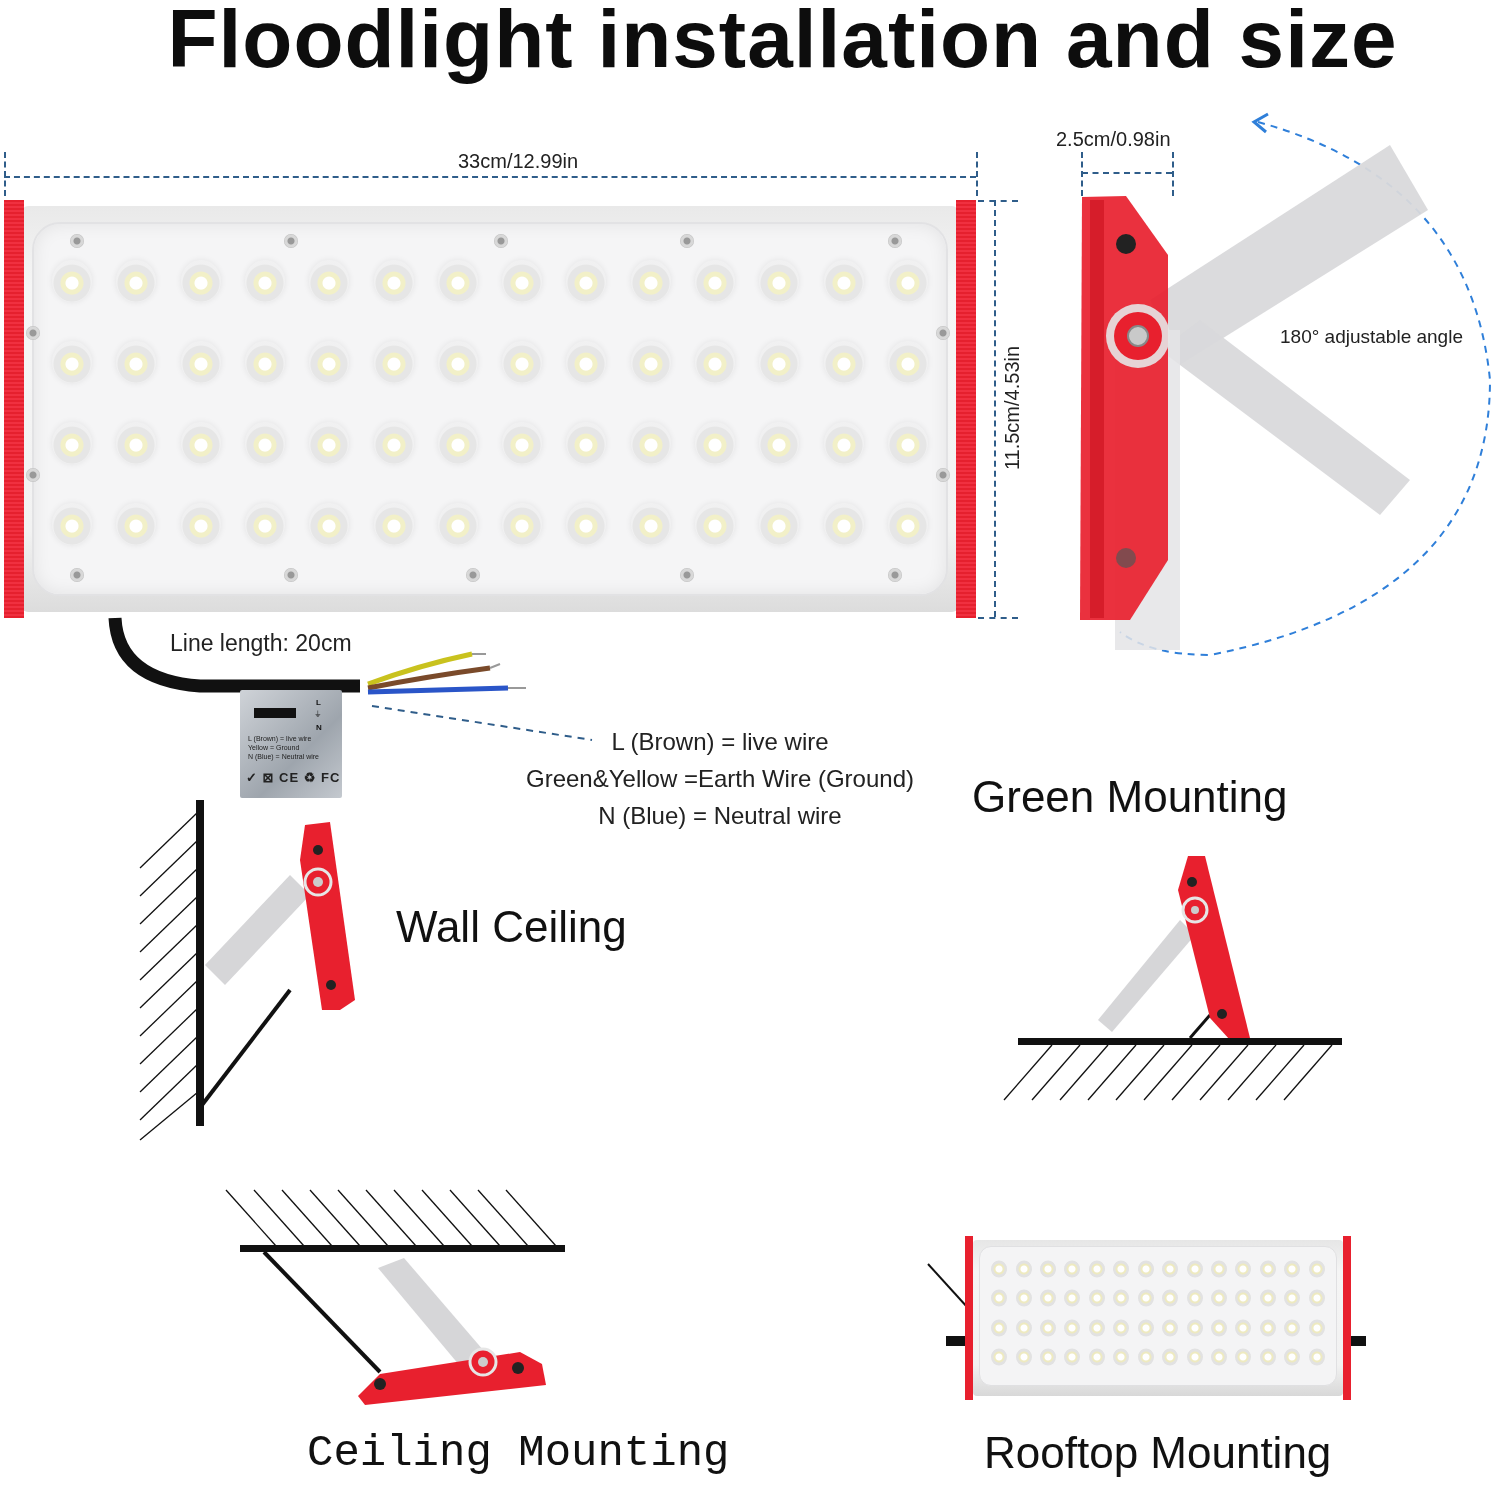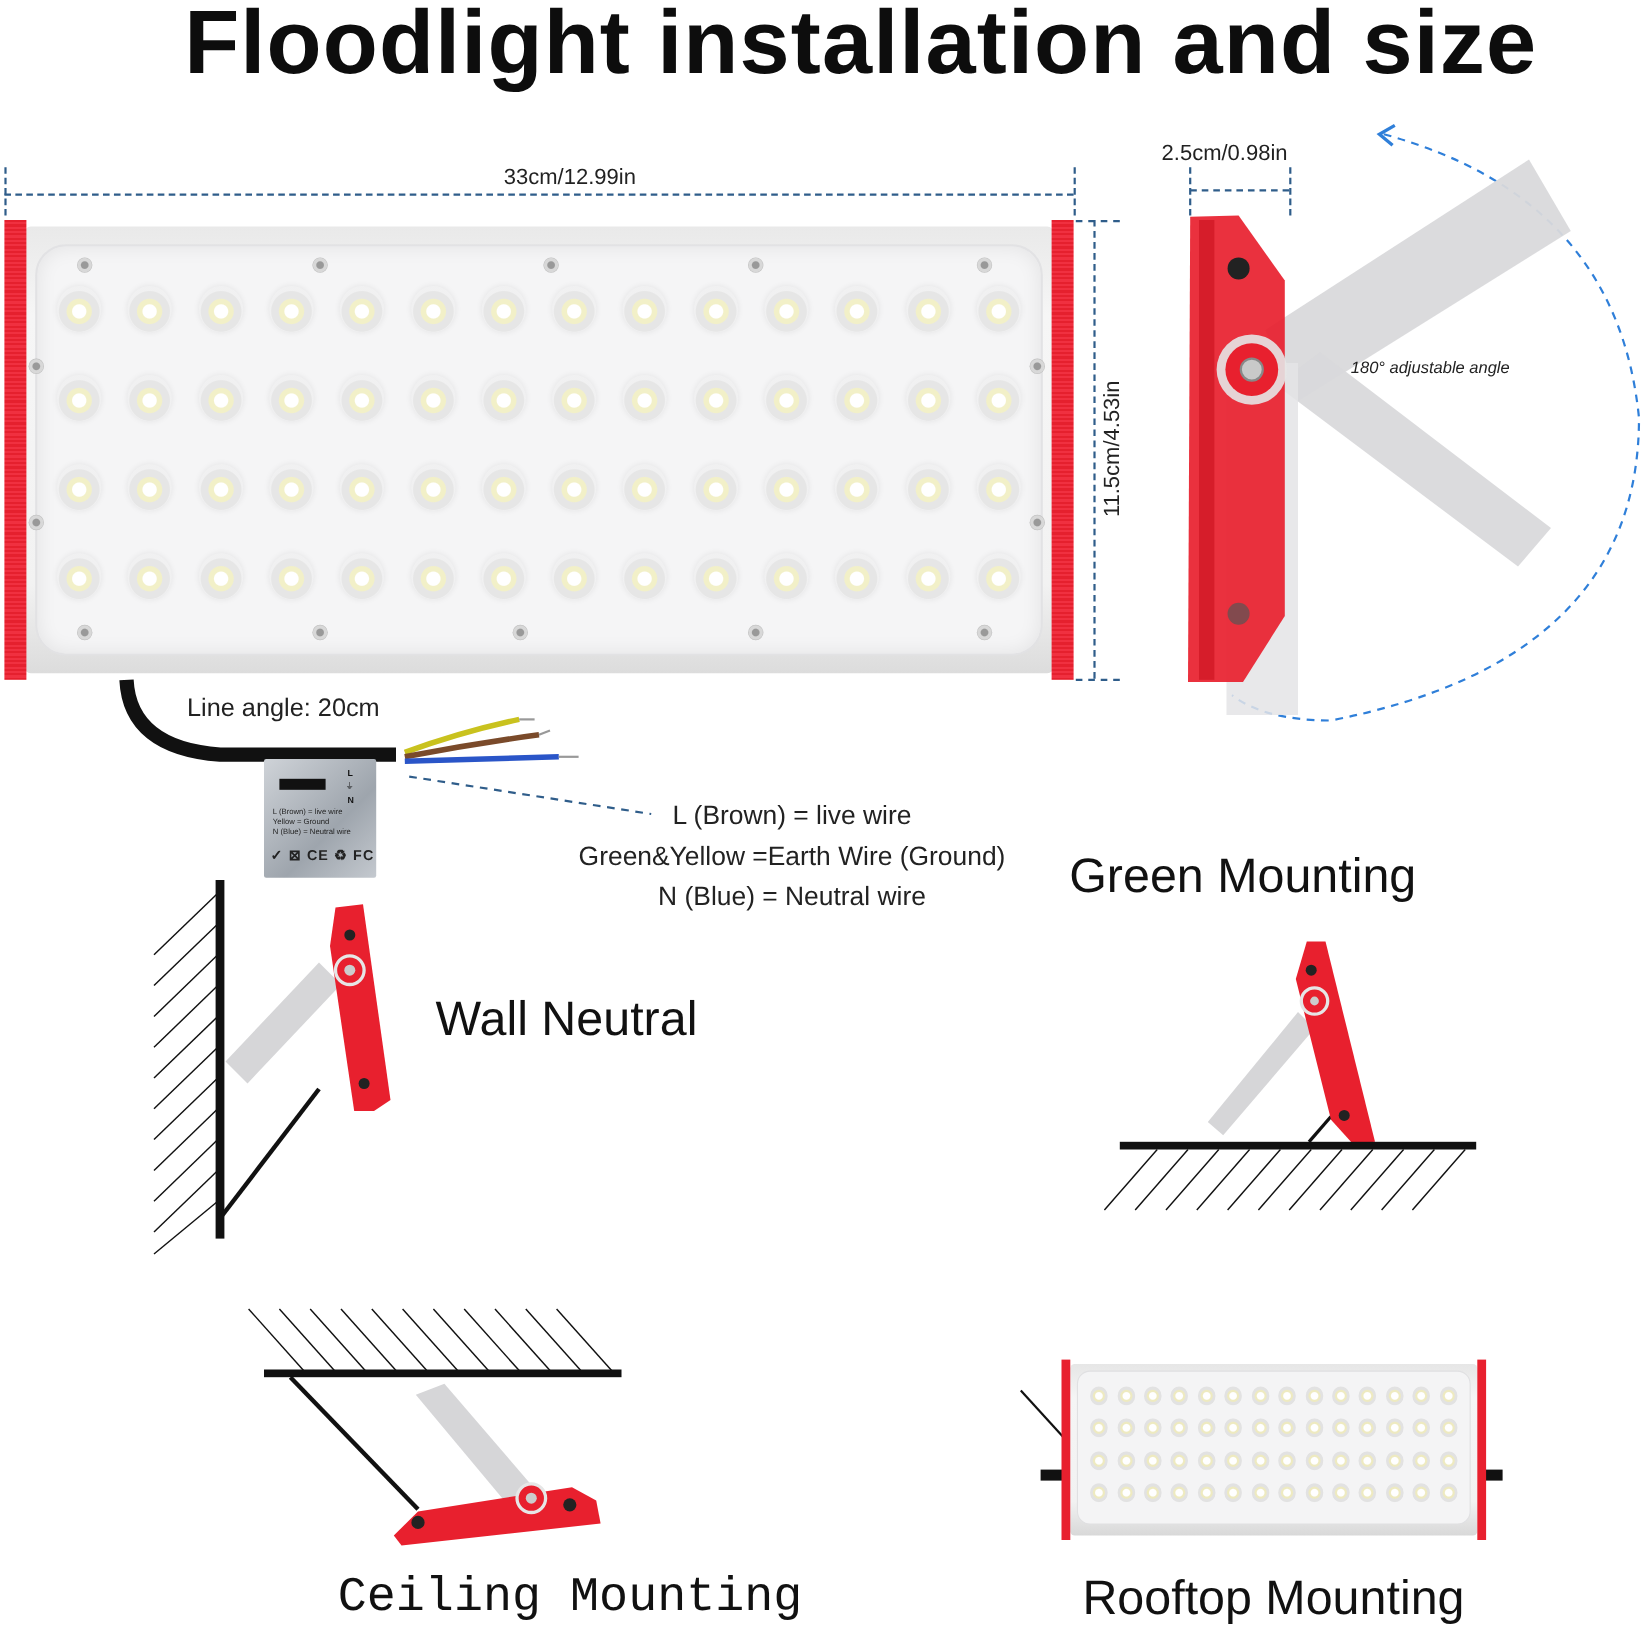--- a/index.html
+++ b/index.html
@@ -135,32 +135,32 @@
 
   <path d="M1082,197 L1126,196 L1168,255 L1168,560 L1130,620 L1080,620 Z" fill="#e8202e" opacity="0.92"></path>
   <rect x="1090" y="200" width="14" height="418" fill="#c8101e" opacity="0.6"></rect>
   <circle cx="1126" cy="244" r="10" fill="#222"></circle>
   <circle cx="1126" cy="558" r="10" fill="#555" opacity="0.7"></circle>
 
   <circle cx="1138" cy="336" r="32" fill="#e6e6e6" opacity="0.9"></circle>
   <circle cx="1138" cy="336" r="24" fill="#e8202e"></circle>
   <circle cx="1138" cy="336" r="10" fill="#c9c9c9" stroke="#888" stroke-width="2"></circle>
 </svg>
-<div class="abs dim" style="left:1228px;top:326px;font-size:15px;font-style:italic;">180° adjustable angle</div>
+<div class="abs dim" style="left:1280px;top:326px;font-size:19px;">180° adjustable angle</div>
 
 <svg class="abs" style="left:100px;top:610px;" width="440" height="100" viewBox="100 610 440 100">
   <path d="M115,618 Q118,680 200,686 L360,686" fill="none" stroke="#111" stroke-width="13"></path>
   <path d="M368,684 Q420,665 472,654" fill="none" stroke="#c9c21e" stroke-width="5"></path>
   <path d="M368,688 Q430,676 490,668" fill="none" stroke="#7a4a2a" stroke-width="5"></path>
   <path d="M368,692 L508,688" fill="none" stroke="#2a55c8" stroke-width="5"></path>
   <line x1="472" y1="654" x2="486" y2="654" stroke="#999" stroke-width="2"></line>
   <line x1="490" y1="668" x2="500" y2="664" stroke="#999" stroke-width="2"></line>
   <line x1="508" y1="688" x2="526" y2="688" stroke="#999" stroke-width="2"></line>
 </svg>
-<div class="abs dim" style="left:170px;top:630px;font-size:23px;">Line angle: 20cm</div>
+<div class="abs dim" style="left:170px;top:630px;font-size:23px;">Line length: 20cm</div>
 
 <div class="abs sticker">
   <div class="abs" style="left:14px;top:18px;width:42px;height:10px;background:#111;"></div>
   <div class="abs" style="left:76px;top:8px;font-size:8px;font-weight:bold;">L</div>
   <div class="abs" style="left:75px;top:20px;font-size:8px;">⏚</div>
   <div class="abs" style="left:76px;top:33px;font-size:8px;font-weight:bold;">N</div>
   <div class="sticker-text">
     <div>L (Brown) = live wire</div>
     <div>Yellow = Ground</div>
     <div>N (Blue) = Neutral wire</div>
@@ -194,21 +194,21 @@
   </g>
   <rect x="196" y="800" width="8" height="326" fill="#111"></rect>
   <line x1="202" y1="1105" x2="290" y2="990" stroke="#111" stroke-width="4"></line>
   <polygon points="205,965 225,985 310,895 290,875" fill="#d6d6d8"></polygon>
   <polygon points="305,825 330,822 355,1000 340,1010 322,1010 300,860" fill="#e8202e"></polygon>
   <circle cx="318" cy="850" r="5" fill="#222"></circle>
   <circle cx="331" cy="985" r="5" fill="#222"></circle>
   <circle cx="318" cy="882" r="13" fill="#e8202e" stroke="#e6e6e6" stroke-width="3"></circle>
   <circle cx="318" cy="882" r="5" fill="#ccc"></circle>
 </svg>
-<div class="abs label-lg" style="left:396px;top:902px;">Wall Neutral</div>
+<div class="abs label-lg" style="left:396px;top:902px;">Wall Ceiling</div>
 
 <div class="abs label-lg" style="left:972px;top:772px;">Green Mounting</div>
 <svg class="abs" style="left:1000px;top:850px;" width="350" height="260" viewBox="1000 850 350 260">
   <polygon points="1098,1020 1112,1032 1195,935 1180,920" fill="#d6d6d8"></polygon>
   <line x1="1190" y1="1038" x2="1210" y2="1015" stroke="#111" stroke-width="3"></line>
   <polygon points="1188,856 1205,856 1250,1038 1230,1040 1210,1018 1178,890" fill="#e8202e"></polygon>
   <circle cx="1192" cy="882" r="5" fill="#222"></circle>
   <circle cx="1222" cy="1014" r="5" fill="#222"></circle>
   <circle cx="1195" cy="910" r="12" fill="#e8202e" stroke="#e6e6e6" stroke-width="3"></circle>
   <circle cx="1195" cy="910" r="4" fill="#ccc"></circle>

